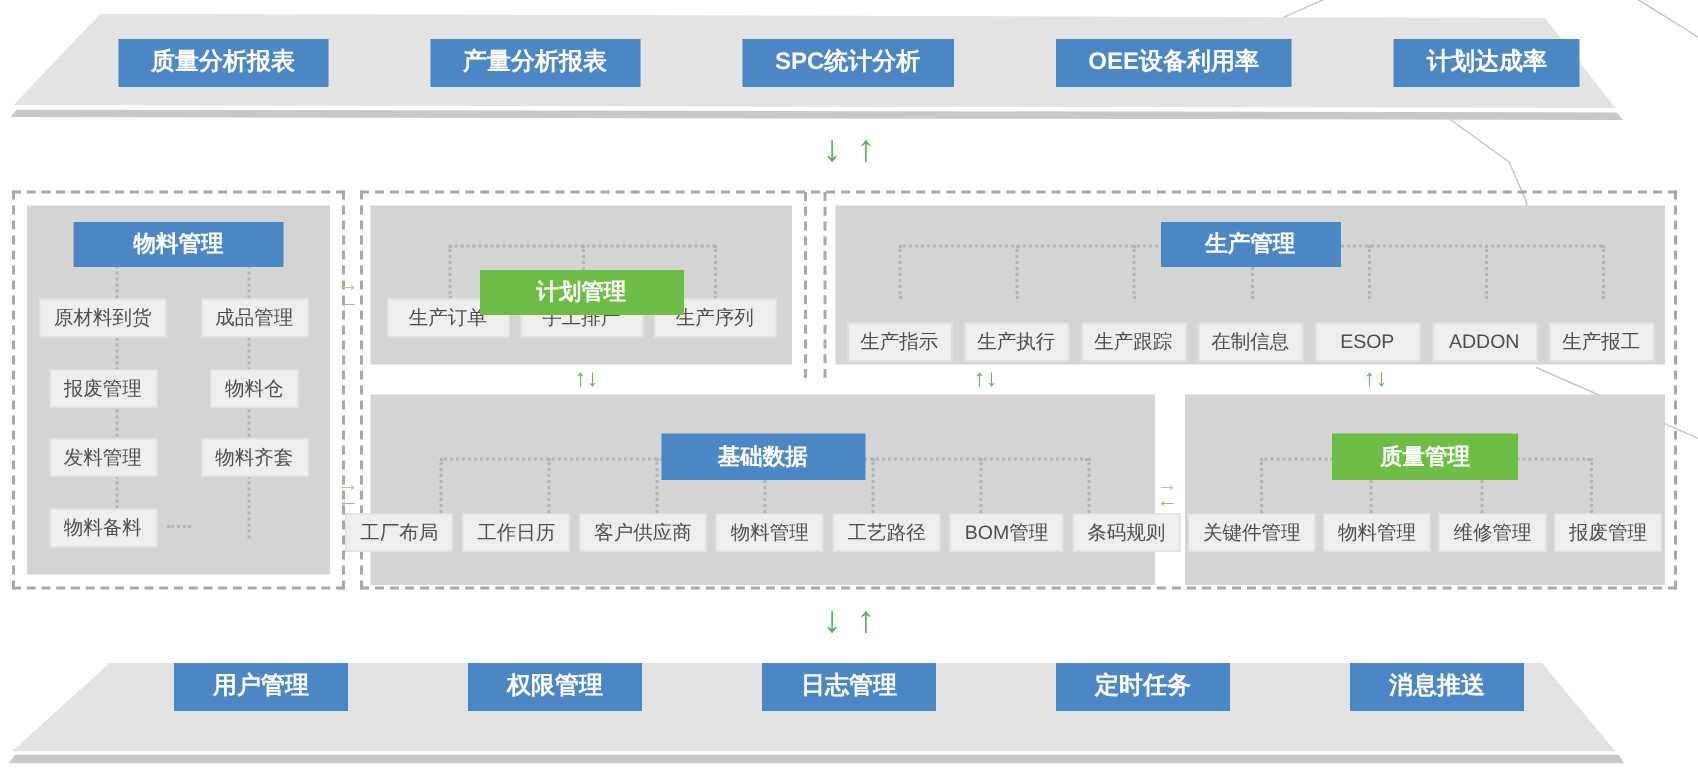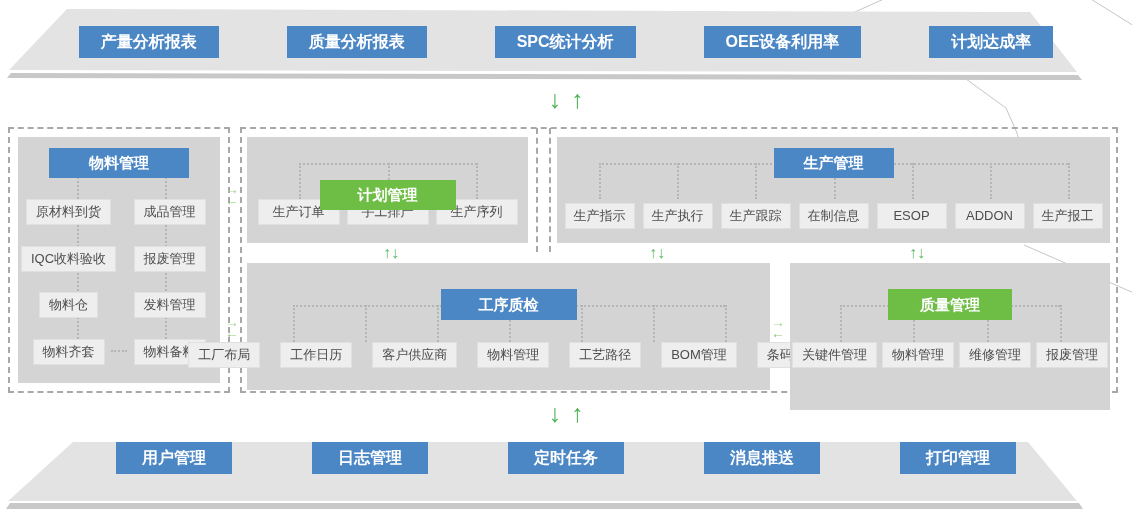--- a/index.html
+++ b/index.html
@@ -34,21 +34,21 @@
   .box-left{left:8px;top:127px;width:222px;height:266px;}
   .box-right{left:240px;top:127px;width:878px;height:266px;}
   .sep-dash{position:absolute;width:0;border-left:2px dashed #a8a8a8;z-index:1;}
 
   
   .panel{position:absolute;background:#d4d4d4;z-index:1;}
   .p-material{left:18px;top:137px;width:202px;height:246px;}
   .p-plan{left:247px;top:137px;width:281px;height:106px;}
   .p-prod{left:557px;top:137px;width:553px;height:106px;}
   .p-base{left:247px;top:263px;width:523px;height:127px;}
-  .p-qual{left:790px;top:263px;width:320px;height:147px;}
+  .p-qual{left:790px;top:263px;width:320px;height:127px;}
 
   .hdr{
     position:absolute;left:50%;transform:translateX(-50%);height:30px;line-height:30px;
     color:#fff;font-weight:bold;font-size:15px;text-align:center;z-index:3;white-space:nowrap;
   }
   .hdr-blue{background:#4c87c5;}
   .hdr-green{background:#6ebd45;}
 
   .item{
     position:relative;z-index:2;background:#eee;border:1px solid #e0e0e0;color:#4d4d4d;
@@ -91,22 +91,22 @@
     <path d="M846,16 L895,-6" stroke="#c6c6c6" stroke-width="1" fill="none"></path>
     <path d="M1086,-4 L1134,26" stroke="#c6c6c6" stroke-width="1" fill="none"></path>
     <path d="M966,79 L1006,108 L1017,133 L1026,170" stroke="#c6c6c6" stroke-width="1" fill="none"></path>
     <path d="M1024,245 L1150,300" stroke="#c6c6c6" stroke-width="1" fill="none"></path>
   </svg>
 
   <div class="banner banner-top">
     <div class="strip"></div>
     <div class="body"></div>
     <div class="btn-row">
+      <div class="bbtn">质量分析报表</div>
       <div class="bbtn">产量分析报表</div>
-      <div class="bbtn">质量分析报表</div>
       <div class="bbtn">SPC统计分析</div>
       <div class="bbtn">OEE设备利用率</div>
       <div class="bbtn">计划达成率</div>
     </div>
   </div>
 
   <div class="big-ud" style="top:84px;">
     <span>↓</span>
     <span>↑</span>
   </div>
@@ -117,21 +117,20 @@
   <div class="sep-dash" style="left:549px;top:128px;height:124px;"></div>
 
   <div class="panel p-material">
     <div class="vline" style="left:59px;top:40px;height:182px;"></div>
     <div class="vline" style="left:147px;top:40px;height:182px;"></div>
     <div class="hline" style="left:93px;top:213px;width:16px;"></div>
     <div class="hdr hdr-blue" style="top:11px;width:140px;">物料管理</div>
     <div class="mat-grid">
       <div class="item">原材料到货</div>
       <div class="item">成品管理</div>
-      <div class="item">IQC收料验收</div>
       <div class="item">报废管理</div>
       <div class="item">物料仓</div>
       <div class="item">发料管理</div>
       <div class="item">物料齐套</div>
       <div class="item">物料备料</div>
     </div>
   </div>
 
   <div class="panel p-plan">
     <div class="hline" style="left:52px;top:26px;width:178px;"></div>
@@ -149,42 +148,42 @@
   <div class="panel p-prod">
     <div class="hline" style="left:42px;top:26px;width:469px;"></div>
     <div class="vline" style="left:42px;top:26px;height:36px;"></div>
     <div class="vline" style="left:120px;top:26px;height:36px;"></div>
     <div class="vline" style="left:198px;top:26px;height:36px;"></div>
     <div class="vline" style="left:277px;top:26px;height:36px;"></div>
     <div class="vline" style="left:355px;top:26px;height:36px;"></div>
     <div class="vline" style="left:433px;top:26px;height:36px;"></div>
     <div class="vline" style="left:511px;top:26px;height:36px;"></div>
     <div class="hdr hdr-blue" style="top:11px;width:120px;">生产管理</div>
-    <div class="items-row" style="top:66px;gap:8px;">
+    <div class="items-row" style="top:78px;gap:8px;">
       <div class="item" style="width:70px;padding:0 2px;">生产指示</div>
       <div class="item" style="width:70px;padding:0 2px;">生产执行</div>
       <div class="item" style="width:70px;padding:0 2px;">生产跟踪</div>
       <div class="item" style="width:70px;padding:0 2px;">在制信息</div>
       <div class="item" style="width:70px;padding:0 2px;">ESOP</div>
       <div class="item" style="width:70px;padding:0 2px;">ADDON</div>
       <div class="item" style="width:70px;padding:0 2px;">生产报工</div>
     </div>
   </div>
 
   <div class="panel p-base">
     <div class="hline" style="left:46px;top:42px;width:432px;"></div>
     <div class="vline" style="left:46px;top:42px;height:37px;"></div>
     <div class="vline" style="left:118px;top:42px;height:37px;"></div>
     <div class="vline" style="left:190px;top:42px;height:37px;"></div>
     <div class="vline" style="left:262px;top:42px;height:37px;"></div>
     <div class="vline" style="left:334px;top:42px;height:37px;"></div>
     <div class="vline" style="left:406px;top:42px;height:37px;"></div>
     <div class="vline" style="left:478px;top:42px;height:37px;"></div>
-    <div class="hdr hdr-blue" style="top:26px;width:136px;height:31px;line-height:31px;">工序质检</div>
-    <div class="items-row" style="top:79px;gap:20px;">
+    <div class="hdr hdr-blue" style="top:26px;width:136px;height:31px;line-height:31px;">基础数据</div>
+    <div class="items-row" style="top:79px;gap:6px;">
       <div class="item">工厂布局</div>
       <div class="item">工作日历</div>
       <div class="item">客户供应商</div>
       <div class="item">物料管理</div>
       <div class="item">工艺路径</div>
       <div class="item">BOM管理</div>
       <div class="item">条码规则</div>
     </div>
   </div>
 
@@ -223,20 +222,20 @@
   <div class="big-ud" style="top:398px;">
     <span>↓</span>
     <span>↑</span>
   </div>
 
   <div class="banner banner-bottom">
     <div class="strip"></div>
     <div class="body"></div>
     <div class="btn-row">
       <div class="bbtn">用户管理</div>
+      <div class="bbtn">权限管理</div>
       <div class="bbtn">日志管理</div>
       <div class="bbtn">定时任务</div>
       <div class="bbtn">消息推送</div>
-      <div class="bbtn">打印管理</div>
     </div>
   </div>
 
 </div>
 
 </body></html>

